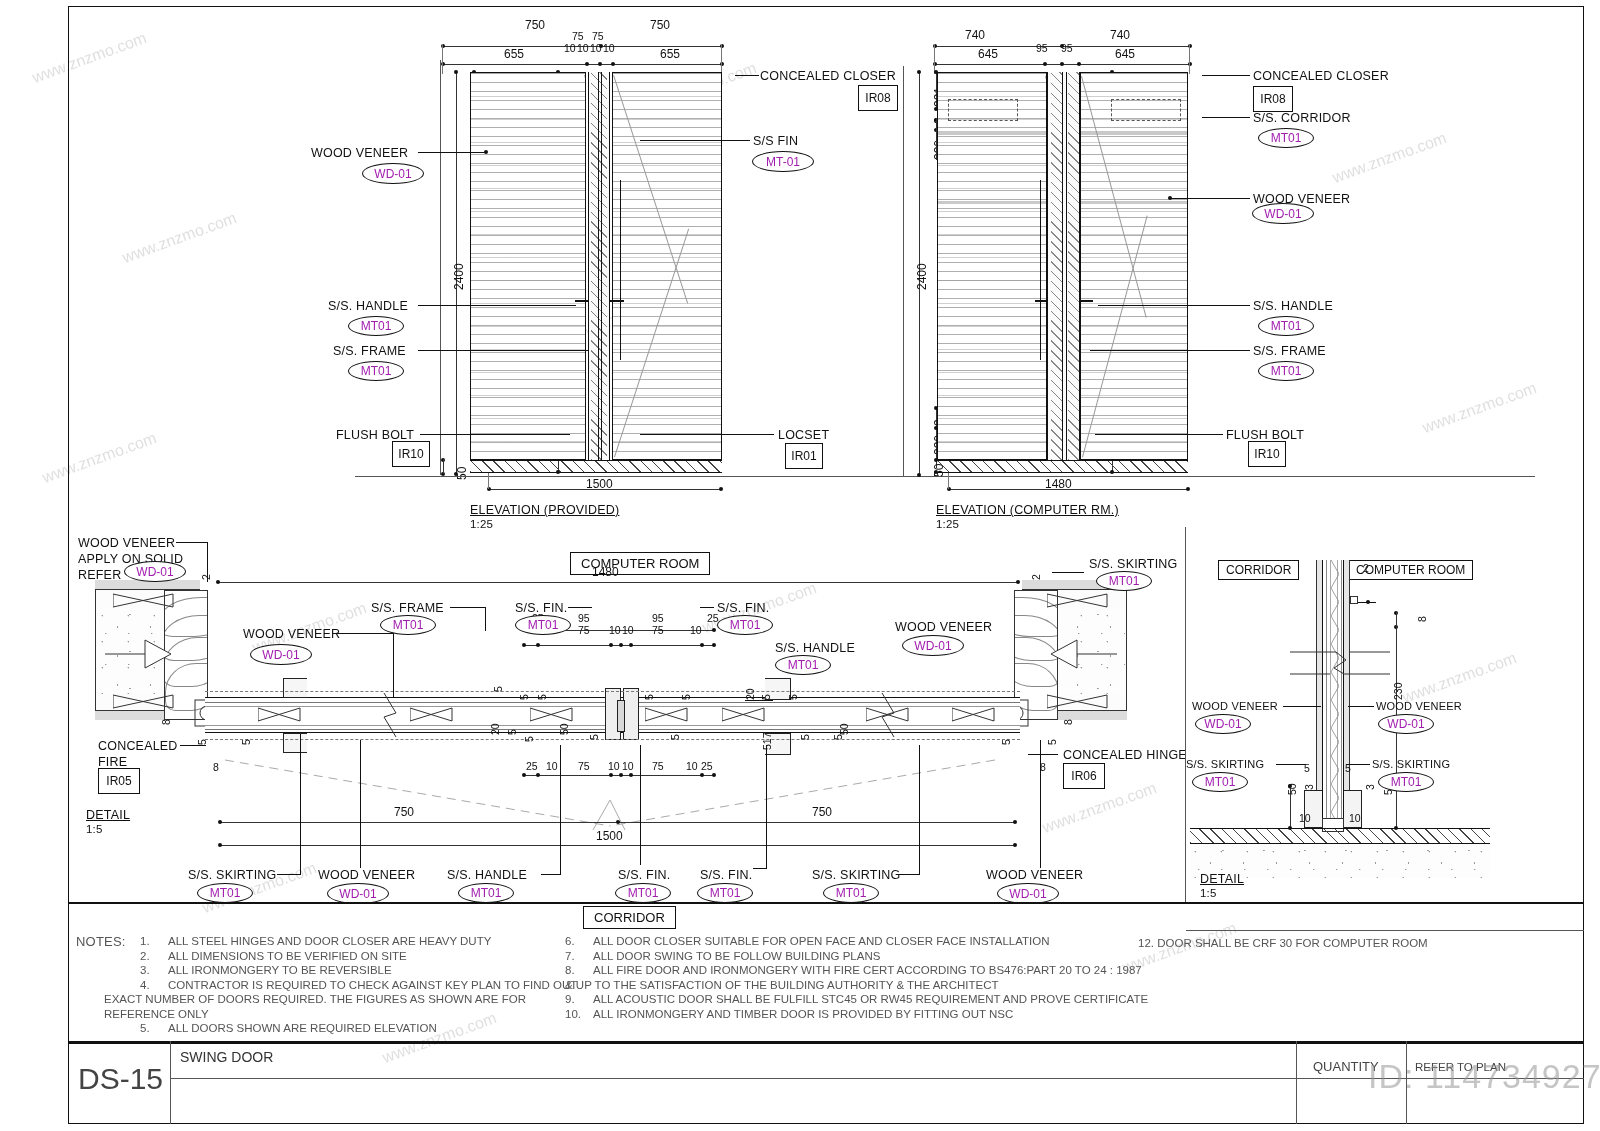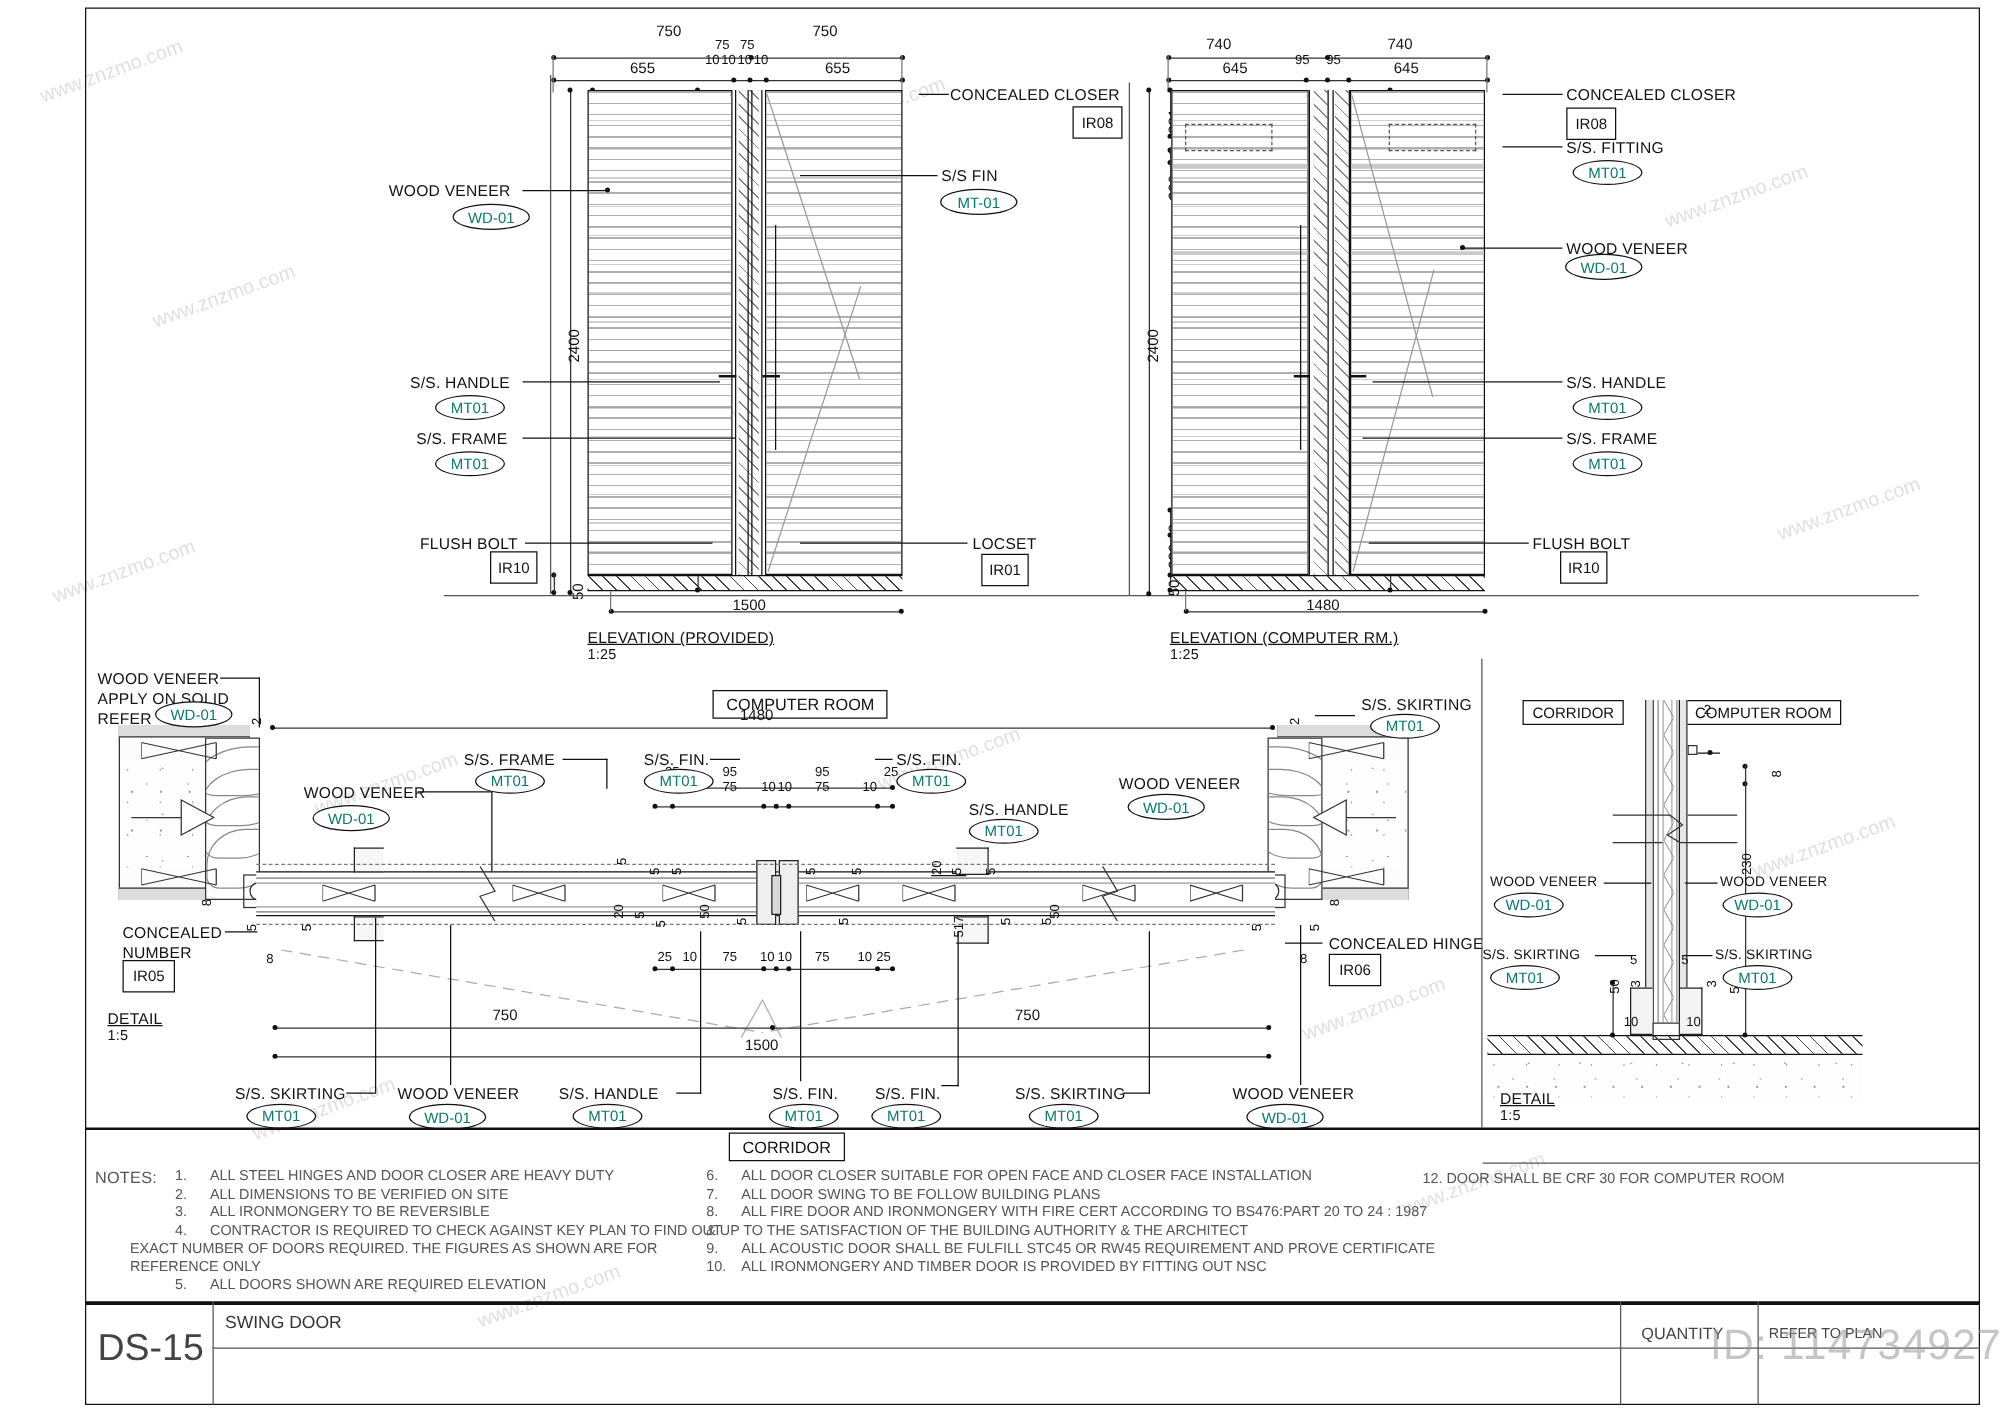--- a/index.html
+++ b/index.html
@@ -37,21 +37,21 @@
   }
   .dim.tiny { font-size: 10.5px; }
 
   
   .tag-ell {
     position: absolute;
     border: 1.2px solid #111;
     border-radius: 50%;
     background: #fff;
     font-size: 12px;
-    color: #0f766e;
+    color: #a21caf;
     line-height: 1;
     display: flex; align-items: center; justify-content: center;
     white-space: nowrap;
   }
   .tag-rect {
     position: absolute;
     border: 1.2px solid #111;
     background: #fff;
     font-size: 12px;
     color: #111;
@@ -425,21 +425,21 @@
   <div class="ext v" style="left:948px; top:473px; height:16px;"></div>
   <div class="dim" style="left:1045px; top:477px;">1480</div>
 
   <div class="lbl title-u" style="left:936px; top:503px; font-size:12.5px;">ELEVATION (COMPUTER RM.)</div>
   <div class="lbl" style="left:936px; top:518px; font-size:11.5px;">1:25</div>
 
   <div class="lbl" style="left:1253px; top:69px;">CONCEALED CLOSER</div>
   <div class="ld h" style="left:1202px; top:75px; width:48px;"></div>
   <div class="tag-rect" style="left:1253px; top:86px; width:40px; height:18px;">IR08</div>
 
-  <div class="lbl" style="left:1253px; top:111px;">S/S. FITTING</div>
+  <div class="lbl" style="left:1253px; top:111px;">S/S. CORRIDOR</div>
   <div class="ld h" style="left:1202px; top:117px; width:48px;"></div>
   <div class="tag-ell" style="left:1258px; top:128px; width:56px; height:20px;">MT01</div>
 
   <div class="lbl" style="left:1253px; top:192px;">WOOD VENEER</div>
   <div class="ld h" style="left:1170px; top:198px; width:80px;"></div>
   <div class="dot" style="left:1168px; top:196px;"></div>
   <div class="tag-ell" style="left:1252px; top:203px; width:62px; height:21px;">WD-01</div>
 
   <div class="lbl" style="left:1253px; top:299px;">S/S. HANDLE</div>
   <div class="ld h" style="left:1098px; top:305px; width:152px;"></div>
@@ -656,21 +656,21 @@
   <div class="dim" style="left:596px; top:829px;">1500</div>
 
   <div class="lbl" style="left:78px; top:536px;">WOOD VENEER</div>
   <div class="lbl" style="left:78px; top:552px;">APPLY ON SOLID</div>
   <div class="lbl" style="left:78px; top:568px;">REFER</div>
   <div class="ld h" style="left:176px; top:542px; width:32px;"></div>
   <div class="ld v" style="left:207px; top:542px; height:40px;"></div>
   <div class="tag-ell" style="left:124px; top:561px; width:62px; height:21px;">WD-01</div>
 
   <div class="lbl" style="left:98px; top:739px;">CONCEALED</div>
-  <div class="lbl" style="left:98px; top:755px;">NUMBER</div>
+  <div class="lbl" style="left:98px; top:755px;">FIRE</div>
   <div class="ld h" style="left:180px; top:745px; width:26px;"></div>
   <div class="tag-rect" style="left:98px; top:768px; width:42px; height:18px;">IR05</div>
 
   <div class="lbl" style="left:243px; top:627px;">WOOD VENEER</div>
   <div class="ld h" style="left:334px; top:633px; width:60px;"></div>
   <div class="ld v" style="left:393px; top:633px; height:64px;"></div>
   <div class="tag-ell" style="left:250px; top:644px; width:62px; height:21px;">WD-01</div>
 
   <div class="lbl" style="left:371px; top:601px;">S/S. FRAME</div>
   <div class="ld h" style="left:450px; top:607px; width:36px;"></div>

